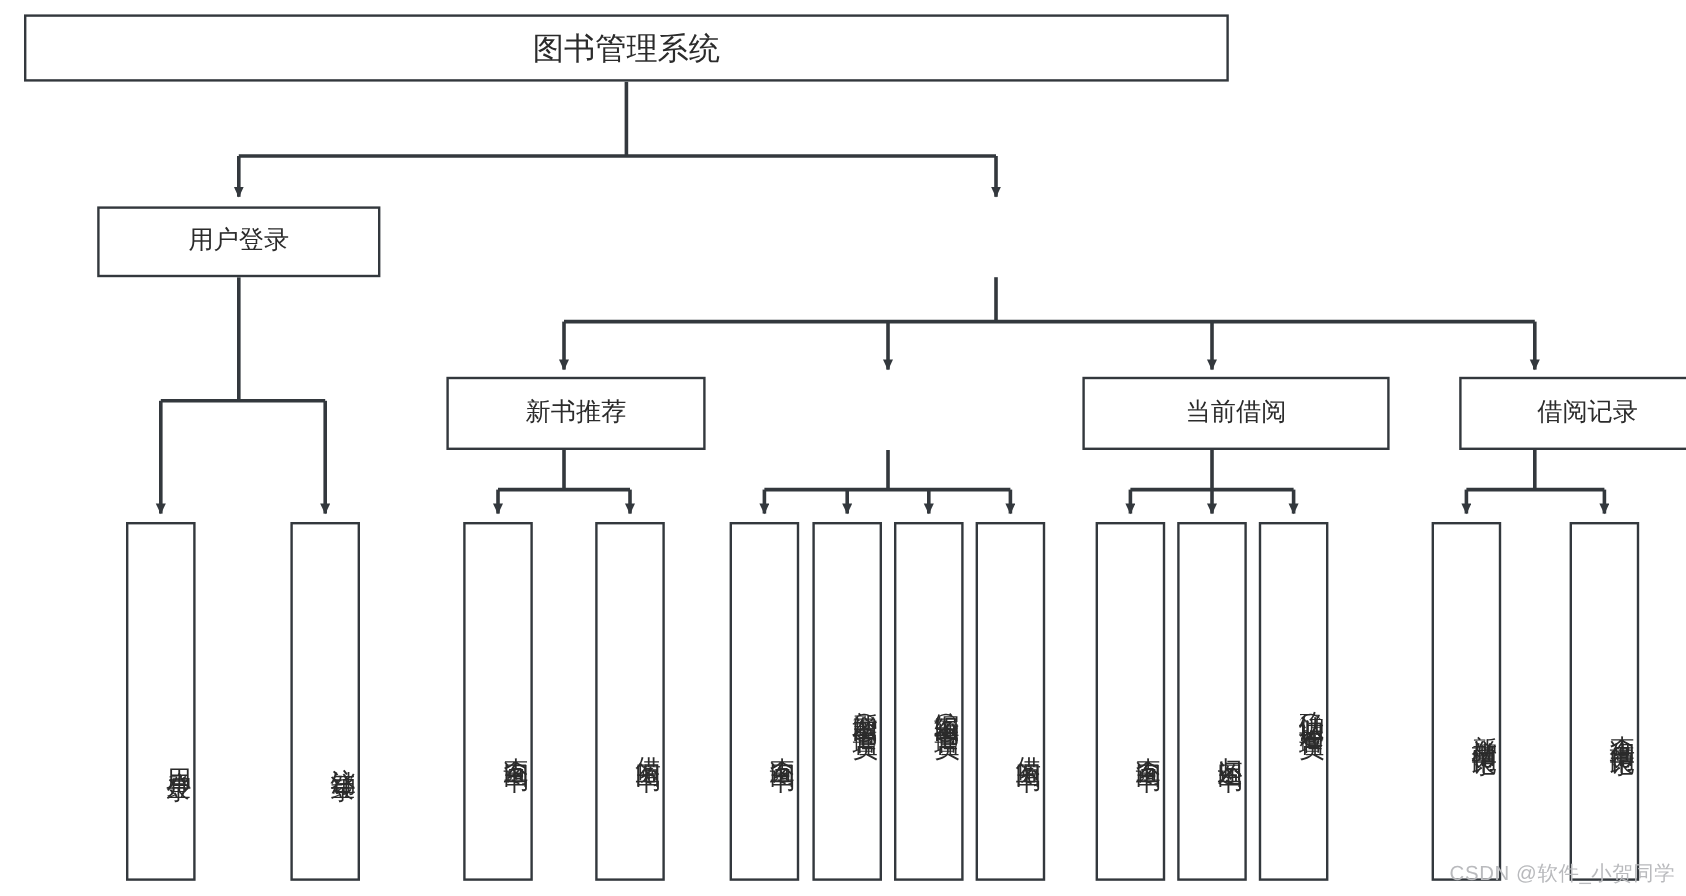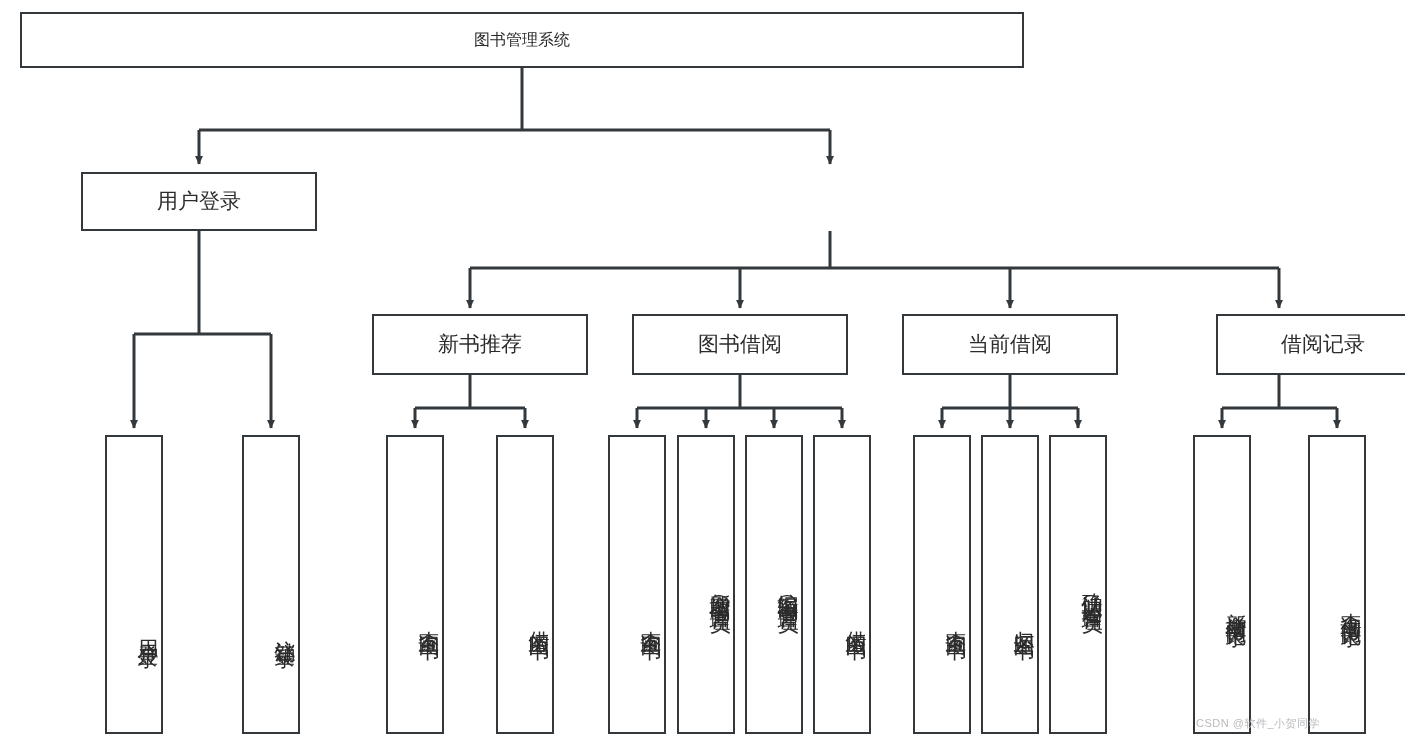--- a/index.html
+++ b/index.html
@@ -33,42 +33,43 @@
     display: flex;
     align-items: center;
     justify-content: center;
     text-align: center;
     line-height: 1.25;
   }
   .node.h {
     font-size: 21px;
   }
   .node.root {
-    font-size: 16px;
+    font-size: 26px;
   }
   .node.v {
     writing-mode: vertical-rl;
     text-orientation: upright;
     font-size: 21px;
     letter-spacing: 3px;
     align-items: flex-start;
     justify-content: center;
     padding-top: 14px;
   }
   .node.v .vtext {
     writing-mode: vertical-rl;
     text-orientation: upright;
     display: block;
   }
   .watermark {
     position: absolute;
-    font-size: 11px;
+    font-size: 17px;
     color: #b9babd;
     white-space: nowrap;
     letter-spacing: 0.5px;
+    margin-left: 12px;
   }
 </style>
 </head>
 <body>
 
 <div id="canvas">
 
   <svg id="wires" viewBox="0 0 1405 747" xmlns="http://www.w3.org/2000/svg">
     <defs>
       <marker id="arrow" markerWidth="11" markerHeight="11" refX="8.5" refY="4.2" orient="auto" markerUnits="userSpaceOnUse">
@@ -138,24 +139,21 @@
     <span>图书管理系统</span>
   </div>
 
   <div class="node h" style="left:81px; top:172px; width:236px; height:59px;">
     <span>用户登录</span>
   </div>
 
   <div class="node h" style="left:362px; top:314px; width:216px; height:61px;margin-left:10px;">
     <span>新书推荐</span>
   </div>
-  <div class="node h" style="left:632px; top:314px; width:216px; height:61px;">
-    <span>图书借阅</span>
-  </div>
-  <div class="node h" style="left:902px; top:314px; width:216px; height:61px;">
+  <div class="node h" style="left:902px; top:314px; width:256px; height:61px;">
     <span>当前借阅</span>
   </div>
   <div class="node h" style="left:1216px; top:314px; width:214px; height:61px;">
     <span>借阅记录</span>
   </div>
 
   <div class="node v" style="left:105px; top:435px; width:58px; height:299px; padding-top:88px;">
     <span class="vtext">用户登录</span>
   </div>
   <div class="node v" style="left:242px; top:435px; width:58px; height:299px; padding-top:88px;">

